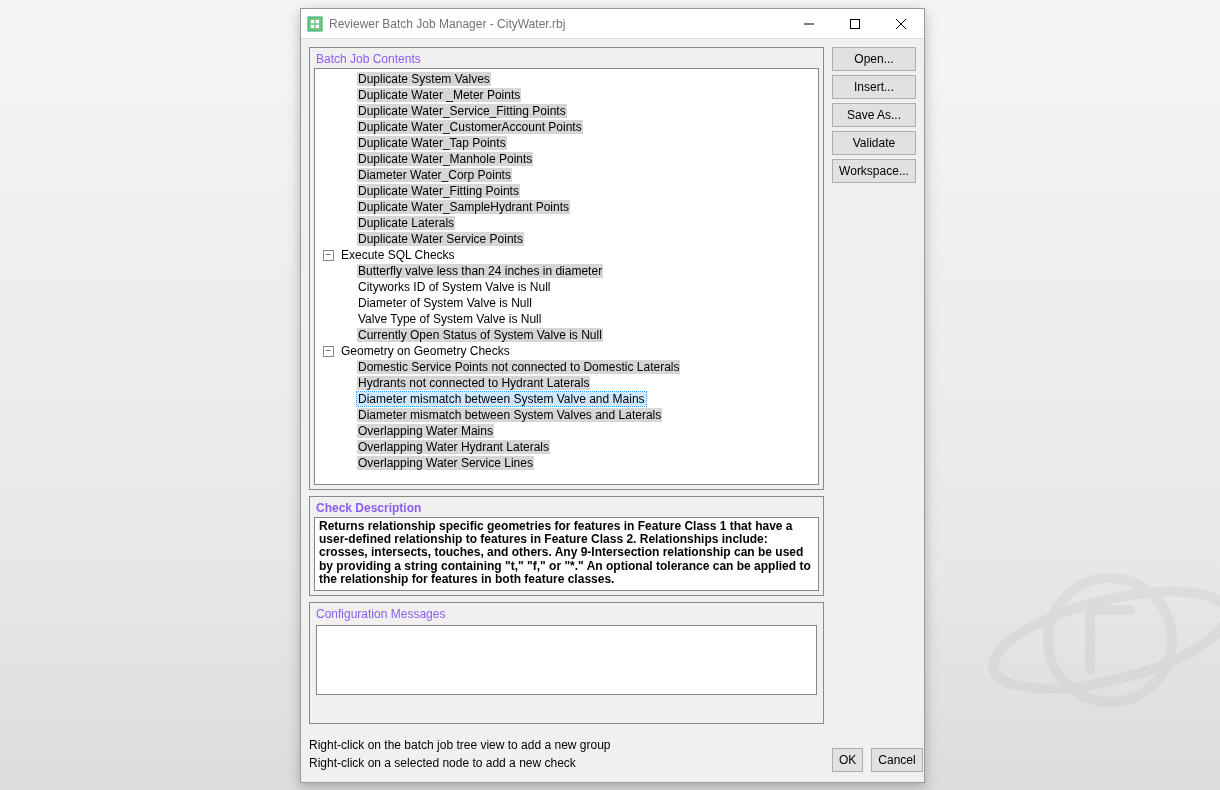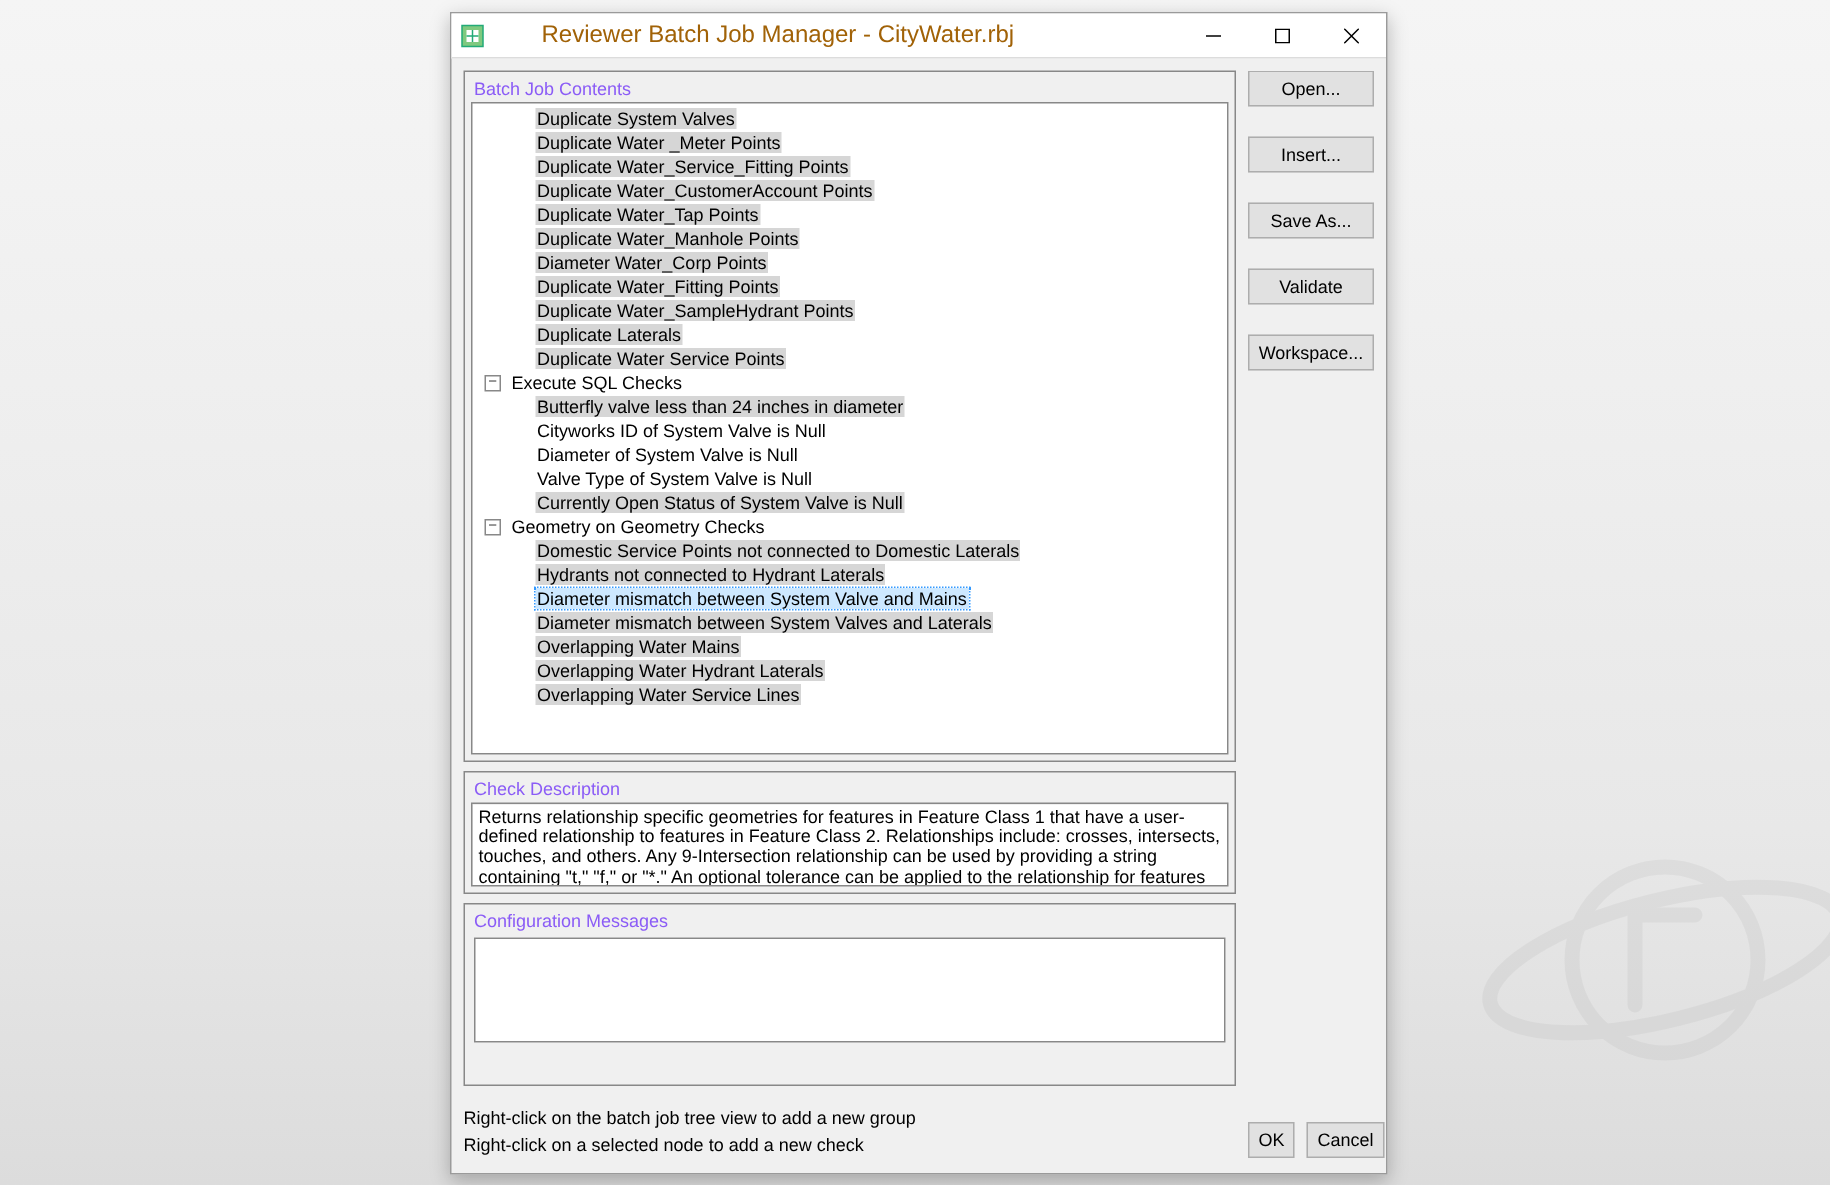--- a/index.html
+++ b/index.html
@@ -37,23 +37,22 @@
     padding-left: 6px;
     border-bottom: 1px solid #dcdcdc;
   }
   .titlebar .app-icon {
     width: 16px; height: 16px;
     margin-right: 6px;
     display: inline-flex;
   }
   .titlebar .title {
     flex: 1;
-    font-size: 16px;
-    color: #a16207;
-    margin-left: 32px;
+    font-size: 12px;
+    color: #737373;
   }
   .winbtn {
     width: 46px; height: 30px;
     display: flex; align-items: center; justify-content: center;
     cursor: default;
   }
   .winbtn svg { width: 10px; height: 10px; }
 
   .client {
     flex: 1;
@@ -64,21 +63,21 @@
   .leftcol {
     flex: 1;
     display: flex;
     flex-direction: column;
     gap: 6px;
   }
   .rightcol {
     width: 84px;
     display: flex;
     flex-direction: column;
-    gap: 20px;
+    gap: 4px;
   }
   .btn {
     height: 24px;
     background: #e1e1e1;
     border: 1px solid #adadad;
     font-size: 12px;
     cursor: default;
     padding: 0 6px;
   }
 
@@ -89,21 +88,21 @@
     flex-direction: column;
     background: #f0f0f0;
   }
   .groupbox-label {
     font-size: 12px;
     color: #8b5cf6;
     margin-bottom: 2px;
     padding-left: 2px;
   }
   #tree-box { flex: 1; min-height: 0; }
-  #desc-box { height: 82px; }
+  #desc-box { height: 100px; font-weight: bold; }
   #msg-box  { height: 122px; }
 
   .tree-wrap {
     flex: 1;
     border: 1px solid #888;
     background: #fff;
     overflow-y: scroll;
     overflow-x: hidden;
     position: relative;
     min-height: 0;

